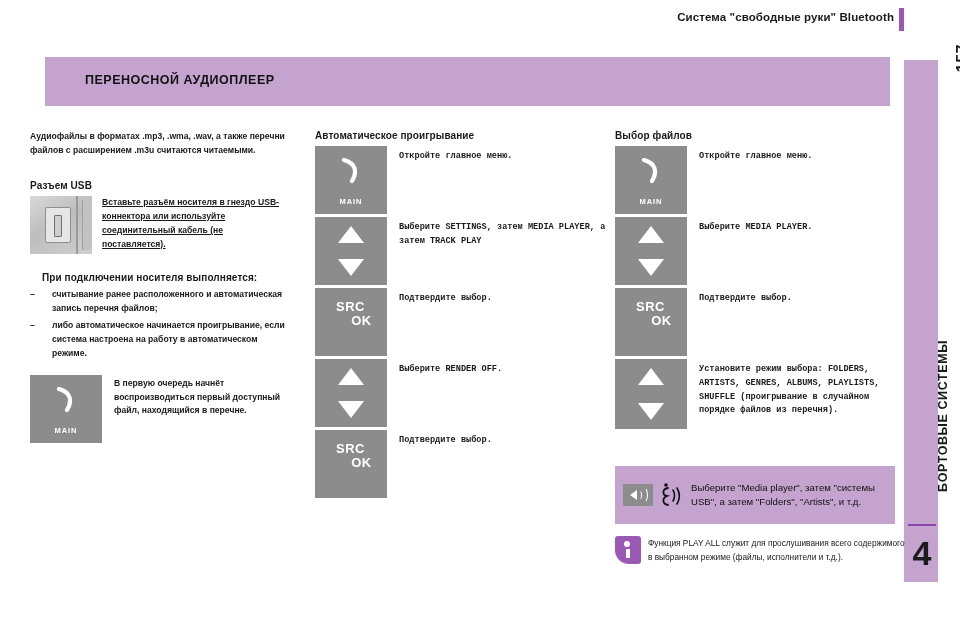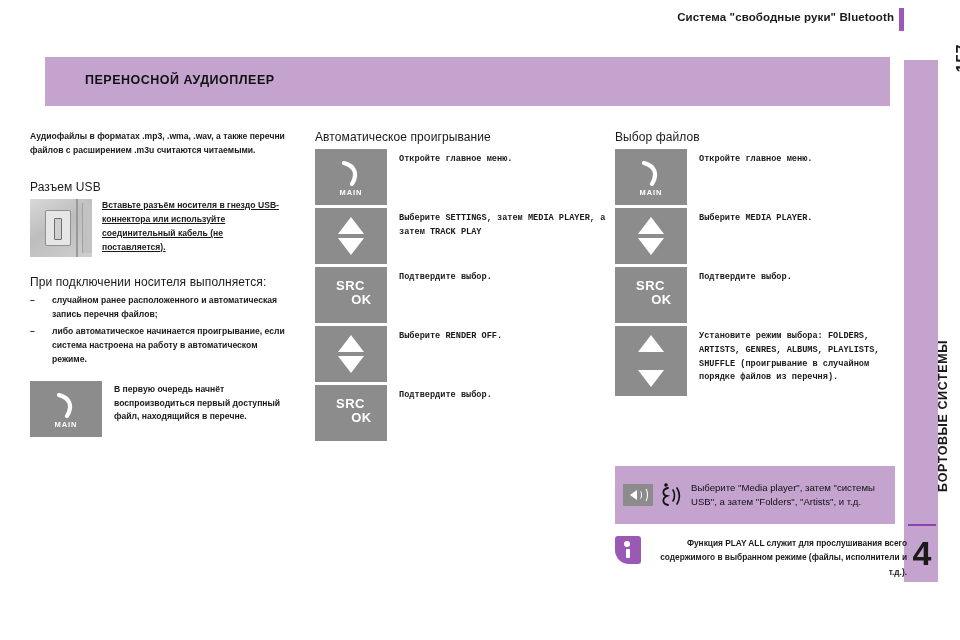--- a/index.html
+++ b/index.html
@@ -59,32 +59,32 @@
     letter-spacing:0.5px;
   }
 
   
   .col { position:absolute; top:130px; }
   .col-left   { left:30px;  width:258px; }
   .col-mid    { left:315px; width:292px; }
   .col-right  { left:615px; width:280px; }
 
   .col-head {
-    font-size:12px; font-weight:normal; color:#1a1a1a;
+    font-size:10px; font-weight:bold; color:#1a1a1a;
     margin-bottom:5px; filter: blur(0.4px); letter-spacing:0.1px;
   }
   .para {
     font-size:8.6px; font-weight:bold; color:#1a1a1a;
     line-height:1.62; filter: blur(0.42px);
   }
 
   
   .step { display:flex; align-items:flex-start; margin-bottom:3px; }
   .btn {
-    width:72px; height:56px; background:#8c8c8c;
+    width:72px; height:68px; background:#8c8c8c;
     flex:0 0 72px; position:relative; margin-right:12px;
   }
   .btn.tall { height:70px; }
   .btn-main-arc {
     position:absolute; left:50%; top:12px; transform:translateX(-50%);
   }
   .btn-main-label {
     position:absolute; left:0; right:0; bottom:8px;
     text-align:center; color:#fff; font-size:7.5px;
     font-weight:bold; letter-spacing:0.9px;
@@ -180,23 +180,22 @@
   }
   .info-ico .dot {
     position:absolute; left:9px; top:5px; width:6px; height:6px;
     background:#fff; border-radius:50%;
   }
   .info-ico .stem {
     position:absolute; left:10.5px; top:13px; width:4px; height:9px;
     background:#fff; border-radius:1px;
   }
   .info-text {
-    font-size:8.3px; font-weight:bold; color:#1a1a1a; line-height:1.72;
+    font-size:8.3px; font-weight:normal; color:#1a1a1a; line-height:1.72;
     filter: blur(0.42px);
-    text-align: right;
   }
 </style>
 </head>
 <body>
 
 <div class="page">
 
   <div class="header-title">Система "свободные руки" Bluetooth</div>
   <div class="header-tick"></div>
   <div class="pagenum">157</div>
@@ -218,26 +217,26 @@
       <div class="usb-img">
         <div class="usb-port">
           <div class="usb-slot"></div>
         </div>
         <div class="usb-edge"></div>
         <div class="usb-edge2"></div>
       </div>
       <div class="para" style="flex:1;text-decoration:underline;">Вставьте разъём носителя в гнездо USB-коннектора или используйте соединительный кабель (не поставляется).</div>
     </div>
 
-    <div class="col-head" style="margin-top:18px;">При подключении носителя выполняется:</div>
+    <div class="col-head" style="margin-top:18px;margin-left:12px;">При подключении носителя выполняется:</div>
 
     <div class="bullets">
       <div class="bullet">
         <span class="dash">–</span>
-        <span>случайном ранее расположенного и автоматическая запись перечня файлов;</span>
+        <span>считывание ранее расположенного и автоматическая запись перечня файлов;</span>
       </div>
       <div class="bullet">
         <span class="dash">–</span>
         <span>либо автоматическое начинается проигрывание, если система настроена на работу в автоматическом режиме.</span>
       </div>
     </div>
 
     <div class="note-row">
       <div class="btn">
         <svg class="btn-main-arc" width="24" height="26" viewBox="0 0 24 26">

